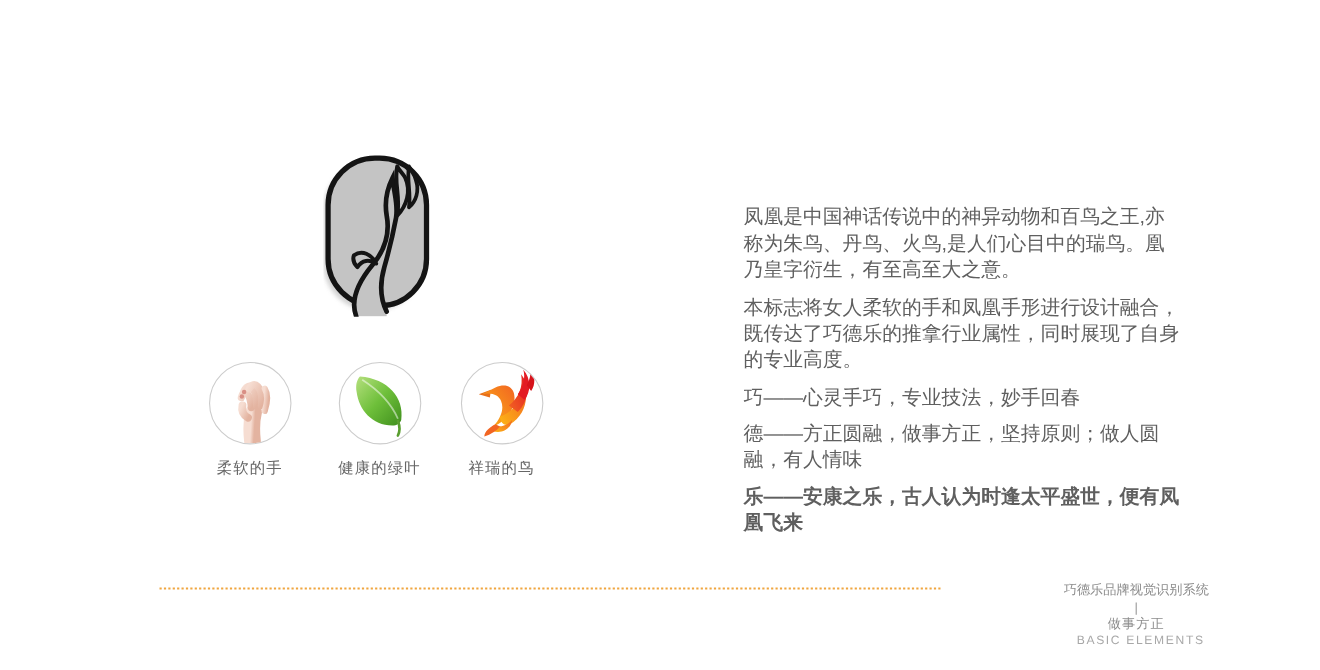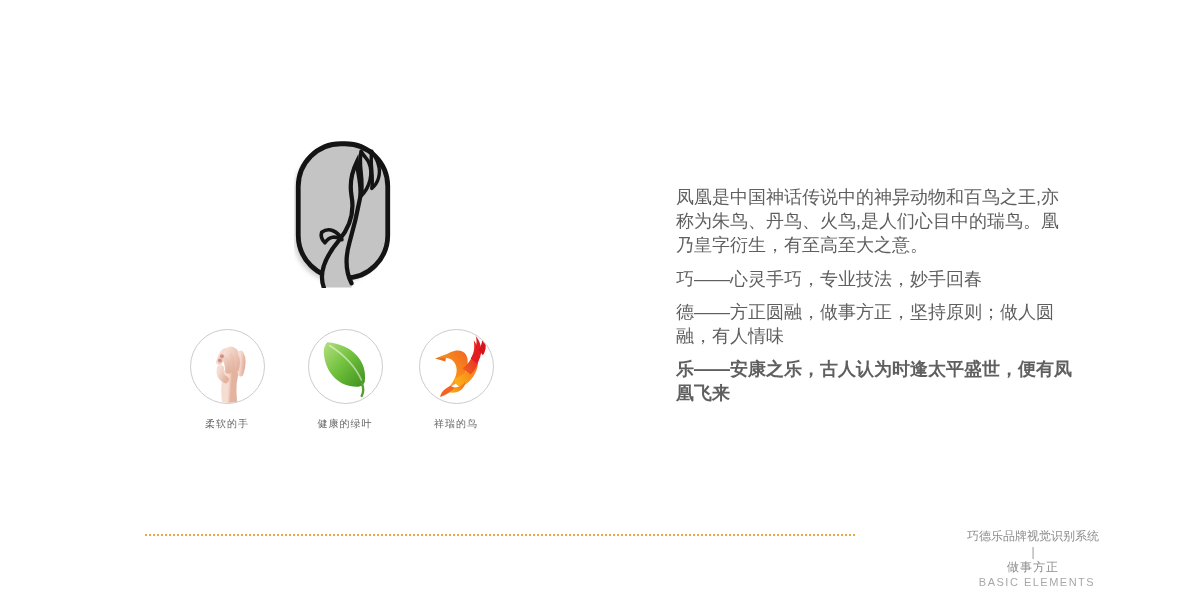--- a/index.html
+++ b/index.html
@@ -36,21 +36,21 @@
   .icon-circle {
     width: 75px; height: 75px;
     border-radius: 50%;
     border: 1px solid #cccccc;
     background: #ffffff;
     display: flex; align-items: center; justify-content: center;
     overflow: hidden;
   }
   .icon-label {
     margin-top: 13px;
-    font-size: 10px;
+    font-size: 14px;
     color: #666666;
     letter-spacing: 1px;
     white-space: nowrap;
   }
 
   
   .description {
     position: absolute;
     left: 676px; top: 185px;
     width: 400px;
@@ -184,20 +184,21 @@
 
         <path d="M28 56 C34 58 41 56 45 51 C44 59 36 64 27 61 Z" fill="url(#fire1)"></path>
         <path d="M30 55 C24 58 20 62 20 66 C26 64 31 61 34 57 Z" fill="#f26522"></path>
       </svg>
     </div>
     <div class="icon-label">祥瑞的鸟</div>
   </div>
 
   <div class="description">
     <p>凤凰是中国神话传说中的神异动物和百鸟之王,亦称为朱鸟、丹鸟、火鸟,是人们心目中的瑞鸟。凰乃皇字衍生，有至高至大之意。</p>
+    <p>本标志将女人柔软的手和凤凰手形进行设计融合，既传达了巧德乐的推拿行业属性，同时展现了自身的专业高度。</p>
     <p class="motto">巧——心灵手巧，专业技法，妙手回春</p>
     <p class="motto">德——方正圆融，做事方正，坚持原则；做人圆融，有人情味</p>
     <p class="motto">乐——安康之乐，古人认为时逢太平盛世，便有凤凰飞来</p>
   </div>
 
   <div class="footer-rule"></div>
   <div class="footer-caption">
     <span>巧德乐品牌视觉识别系统</span>
     <span class="sep">|</span>
     <span class="cn-section">做事方正</span>

